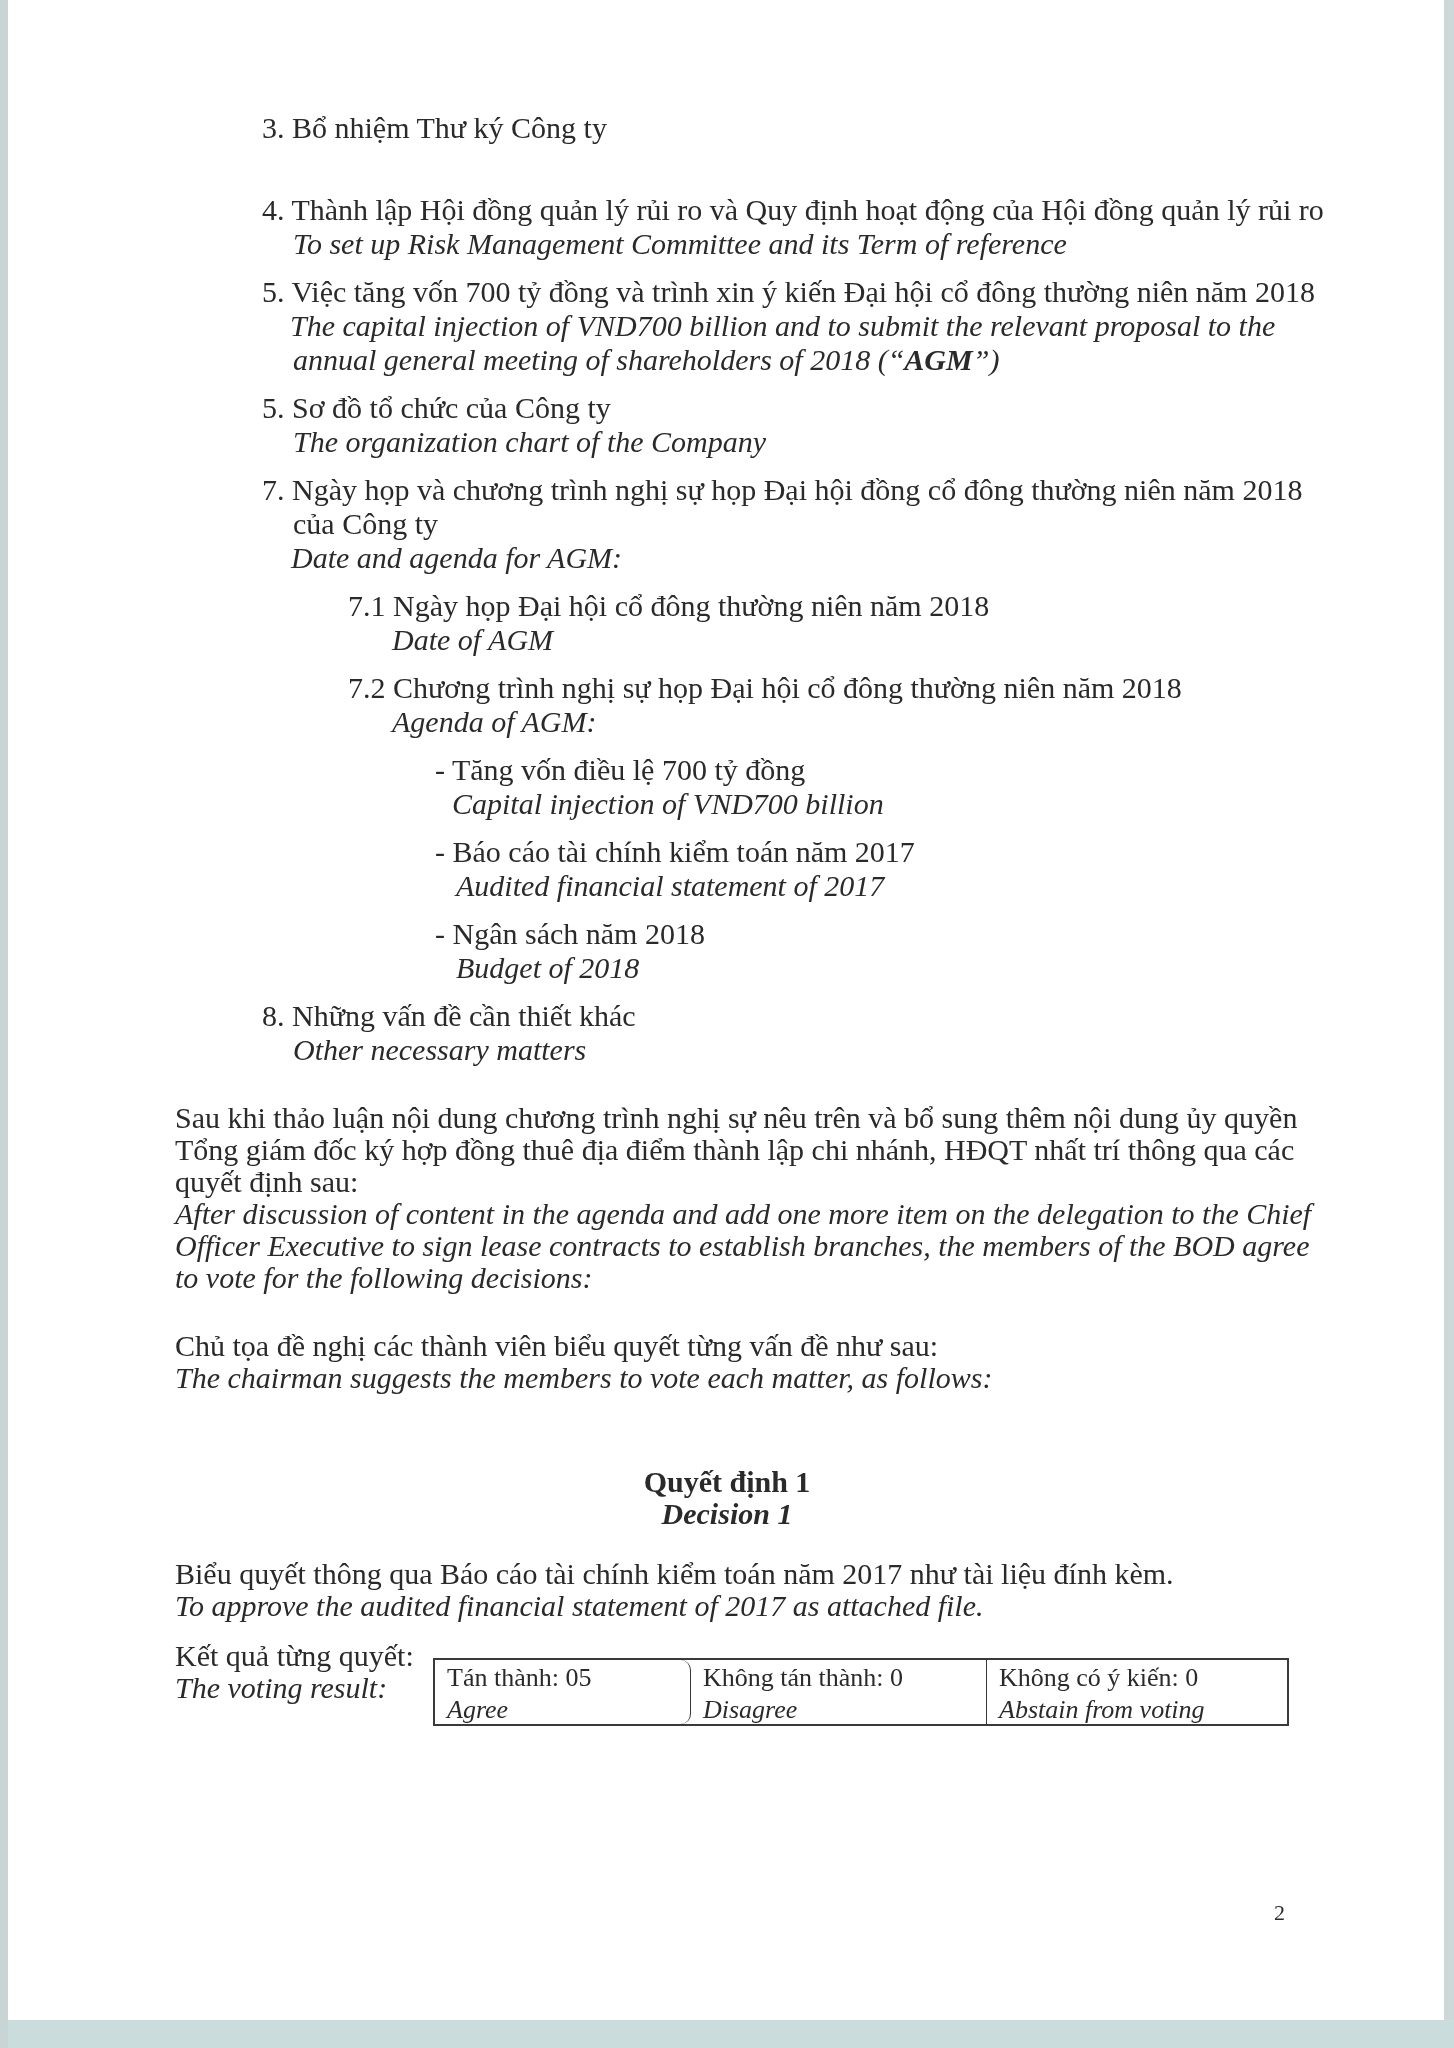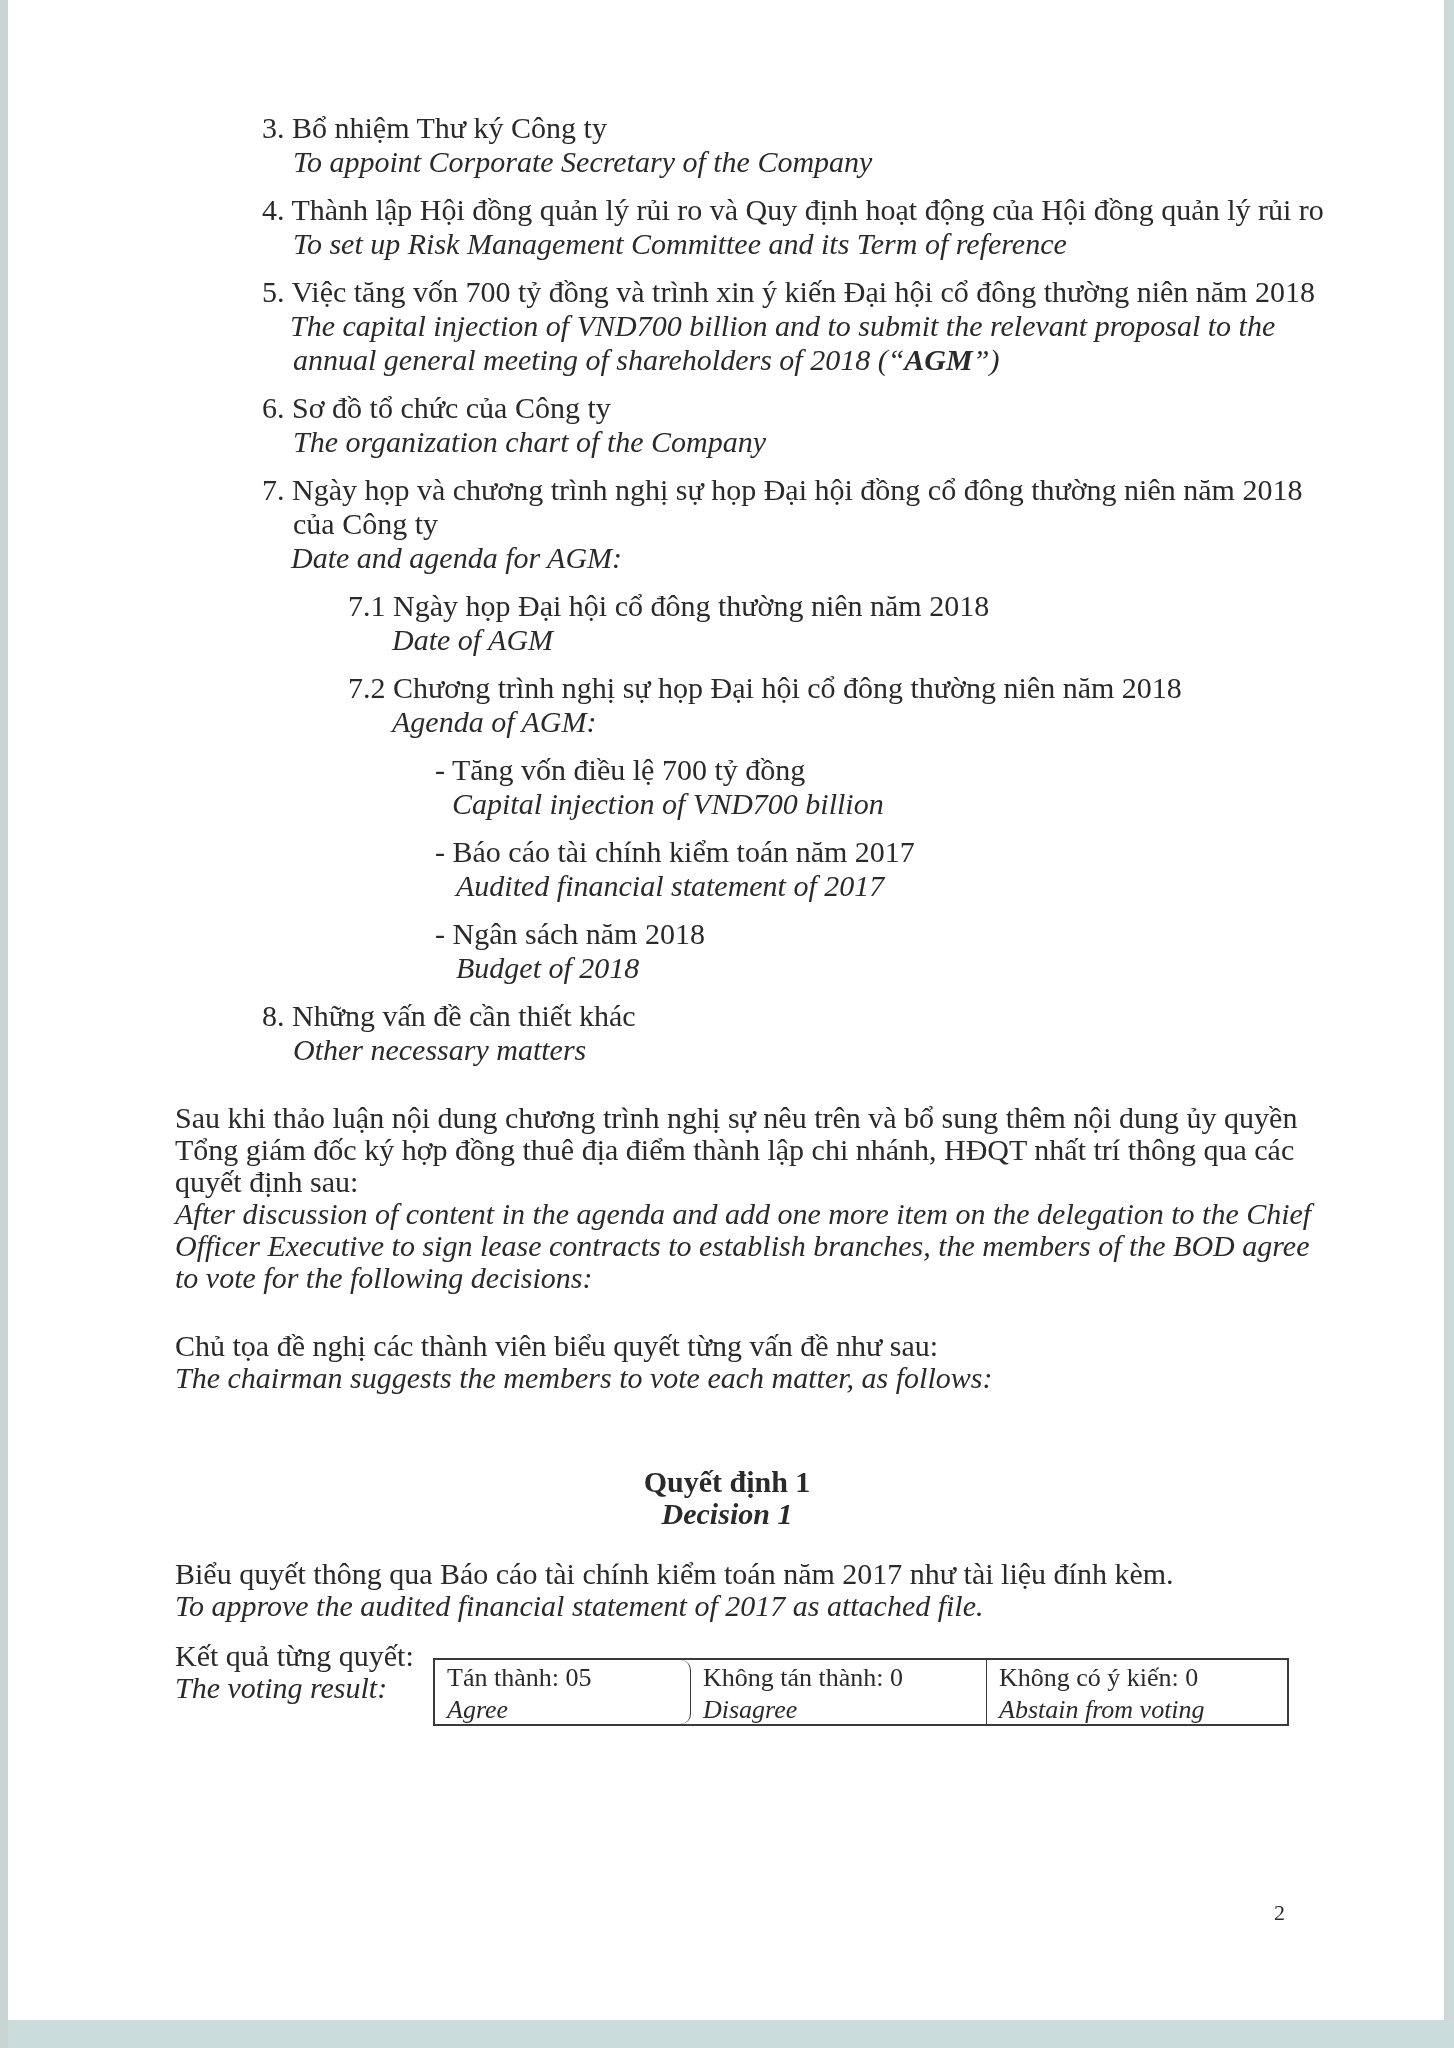--- a/index.html
+++ b/index.html
@@ -31,30 +31,29 @@
 </head>
 <body>
 
 <div class="left-edge"></div>
 <div class="right-edge"></div>
 <div class="bottom-strip"></div>
 
 <div class="page">
 
   <div class="line" style="left:262px;top:112px">3. Bổ nhiệm Thư ký Công ty</div>
-  <div class="line it" style="left:293px;top:146px">To appoint Corporate Secretary of the Company</div>
 
   <div class="line" style="left:262px;top:194px">4. Thành lập Hội đồng quản lý rủi ro và Quy định hoạt động của Hội đồng quản lý rủi ro</div>
   <div class="line it" style="left:293px;top:228px">To set up Risk Management Committee and its Term of reference</div>
 
   <div class="line" style="left:262px;top:276px">5. Việc tăng vốn 700 tỷ đồng và trình xin ý kiến Đại hội cổ đông thường niên năm 2018</div>
   <div class="line it" style="left:290px;top:310px">The capital injection of VND700 billion and to submit the relevant proposal to the</div>
   <div class="line it" style="left:293px;top:344px"><span>annual general meeting of shareholders of 2018 (“</span><b>AGM</b><span>”)</span></div>
 
-  <div class="line" style="left:262px;top:392px">6. Sơ đồ tổ chức của Công ty</div>
+  <div class="line" style="left:262px;top:392px">5. Sơ đồ tổ chức của Công ty</div>
   <div class="line it" style="left:293px;top:426px">The organization chart of the Company</div>
 
   <div class="line" style="left:262px;top:474px">7. Ngày họp và chương trình nghị sự họp Đại hội đồng cổ đông thường niên năm 2018</div>
   <div class="line" style="left:293px;top:508px">của Công ty</div>
   <div class="line it" style="left:291px;top:542px">Date and agenda for AGM:</div>
 
   <div class="line" style="left:348px;top:590px">7.1 Ngày họp Đại hội cổ đông thường niên năm 2018</div>
   <div class="line it" style="left:392px;top:624px">Date of AGM</div>
 
   <div class="line" style="left:348px;top:672px">7.2 Chương trình nghị sự họp Đại hội cổ đông thường niên năm 2018</div>

